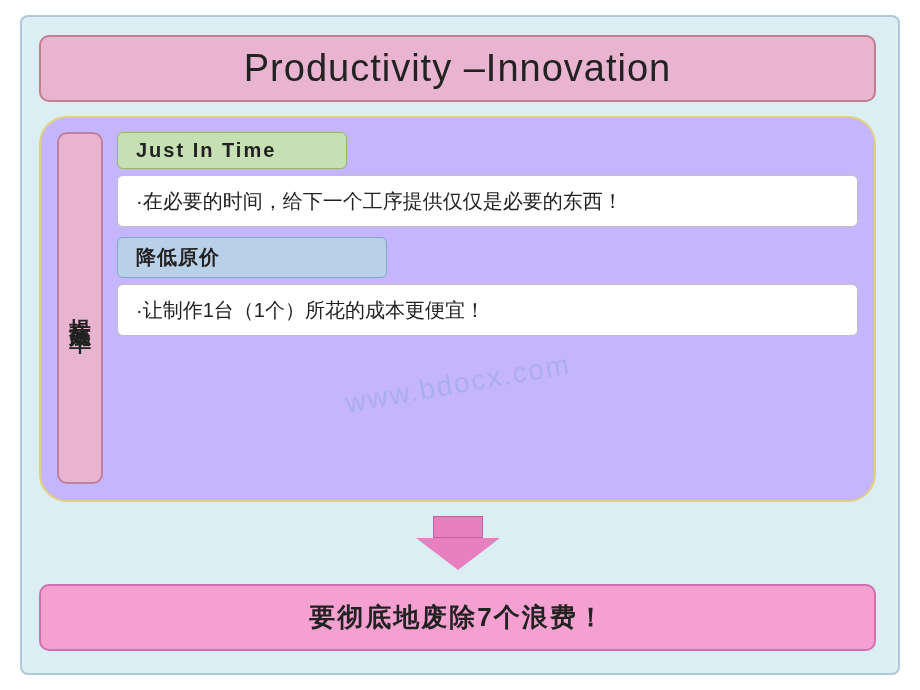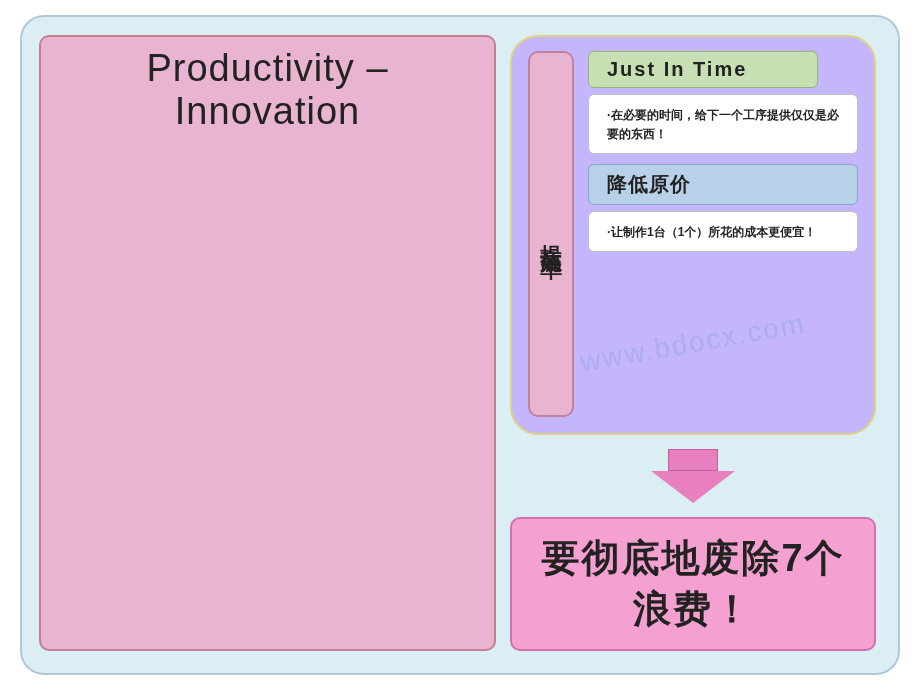--- a/index.html
+++ b/index.html
@@ -12,25 +12,25 @@
       align-items: center;
       justify-content: center;
       font-family: "Microsoft YaHei", "SimHei", Arial, sans-serif;
       overflow: hidden;
     }
 
     .outer-container {
       width: 880px;
       height: 660px;
       background: #daeef3;
-      border-radius: 24px;
+      border-radius: 8px;
       border: 2px solid #b0c8d8;
       padding: 18px 22px 22px 17px;
       display: flex;
-      flex-direction: row;
+      flex-direction: column;
       gap: 14px;
     }
 
     
     .title-box {
       background: #e8b4d0;
       border: 2px solid #c08090;
       border-radius: 10px;
       text-align: center;
       padding: 10px 20px;
@@ -132,24 +132,23 @@
     
     .content-row {
       background: #ffffff;
       border: 1.5px solid #c0c0c0;
       border-radius: 6px;
       padding: 10px 18px;
       width: 100%;
     }
 
     .content-text {
-      font-size: 12px;
+      font-size: 20px;
       color: #222;
       line-height: 1.5;
-      font-weight: bold;
     }
 
     
     .arrow-container {
       display: flex;
       justify-content: center;
       align-items: center;
       height: 54px;
       position: relative;
     }
@@ -178,21 +177,21 @@
     
     .bottom-box {
       background: #f4a0d0;
       border: 2px solid #d070b0;
       border-radius: 10px;
       text-align: center;
       padding: 14px 20px;
     }
 
     .bottom-text {
-      font-size: 38px;
+      font-size: 26px;
       font-weight: bold;
       color: #222;
       letter-spacing: 2px;
     }
 
     
     .watermark {
       position: absolute;
       top: 50%;
       left: 50%;

